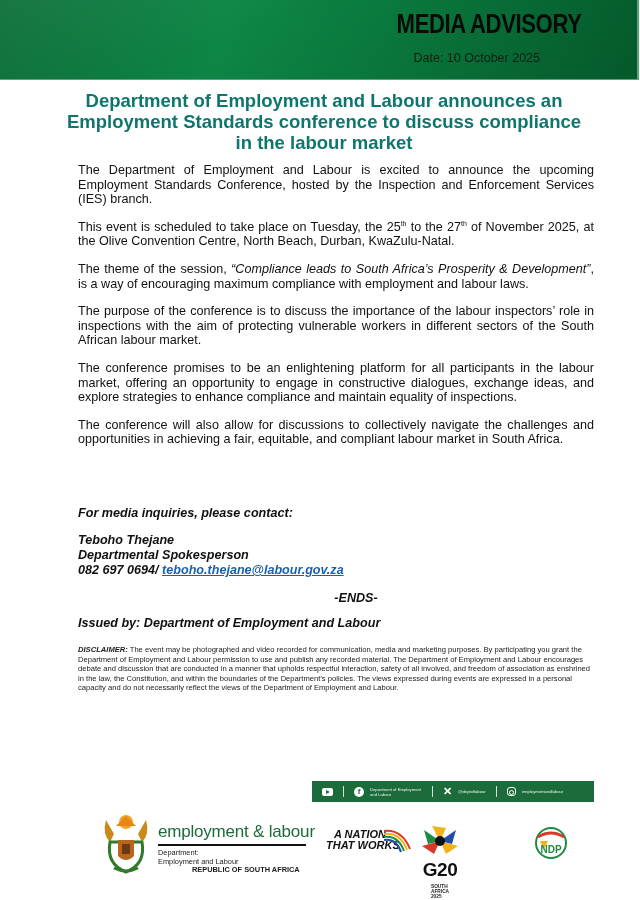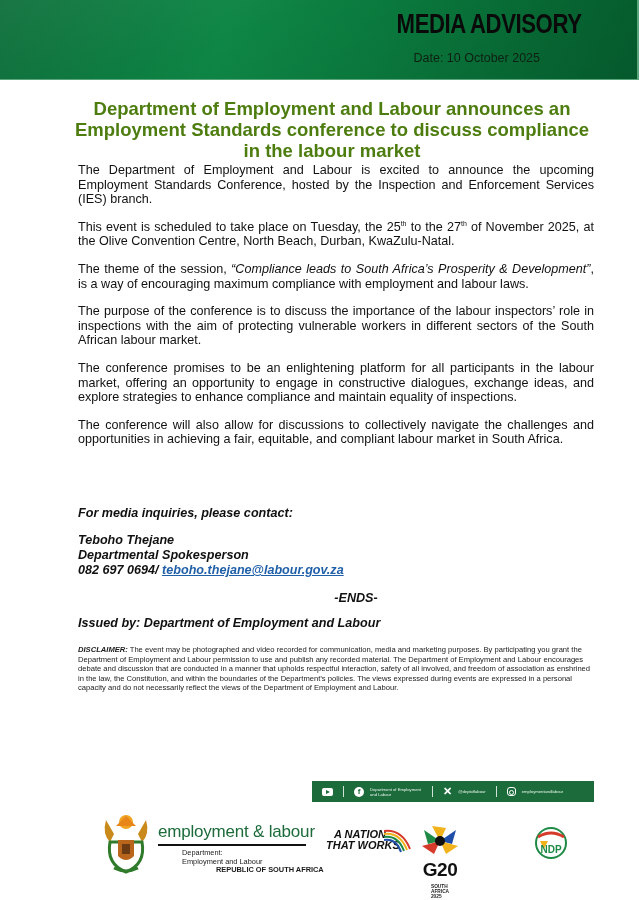--- a/index.html
+++ b/index.html
@@ -10,21 +10,21 @@
             background: linear-gradient(100deg, #0b6e39 0%, #0e8645 35%, #0a7a3d 60%, #05602f 100%);
             border-right: 2px solid #5aa57b; border-bottom: 1px solid #5aa57b; }
   .banner::before { content: ""; position: absolute; inset: 0;
             background: linear-gradient(160deg, rgba(255,255,255,0.06) 0%, rgba(255,255,255,0) 40%, rgba(0,0,0,0.08) 100%); }
   .banner-title { position: absolute; right: 55px; top: 9px; font-family: "Liberation Sans", sans-serif;
             font-weight: bold; font-size: 27px; letter-spacing: -0.5px; color: #0a0a0a;
             transform: scaleX(0.82); transform-origin: right center; }
   .banner-date { position: absolute; right: 97px; top: 51px; font-size: 12.5px; color: #0f1f12; }
 
   .headline { position: absolute; left: 60px; width: 520px; top: 86px; text-align: center;
-            font-weight: bold; font-size: 18.5px; line-height: 21px; color: #4d7c0f; margin: 12px; }
+            font-weight: bold; font-size: 18.5px; line-height: 21px; color: #0f766e; margin: 4px; }
 
   .body { position: absolute; left: 78px; width: 516px; top: 163px; font-size: 12.6px; line-height: 14.6px; }
   .body p { margin: 0 0 13px 0; text-align: justify; }
   sup { font-size: 7px; line-height: 0; vertical-align: 5px; }
   .theme { font-style: italic; }
 
   .contact { position: absolute; left: 78px; top: 506px; width: 516px; font-size: 12.6px;
              font-style: italic; font-weight: bold; line-height: 15px; }
   .contact .lead { margin: 0 0 12px 0; }
   .contact .block { margin: 0; }
@@ -47,21 +47,21 @@
   .social-bar .sep { width: 1px; height: 11px; background: #cfe3d6; margin: 0 4px; }
   .social-bar .lbl { color: #eaf4ee; font-size: 4.2px; line-height: 5px; }
   .social-bar .x { font-size: 11px; color: #fff; font-weight: bold; line-height: 1; }
   .social-bar .ig { width: 9px; height: 9px; border: 1.4px solid #fff; border-radius: 3px; position: relative; box-sizing: border-box; }
   .social-bar .ig::after { content: ""; position: absolute; left: 1.5px; top: 1.5px; width: 3px; height: 3px; border: 1px solid #fff; border-radius: 50%; }
 
   .crest { position: absolute; left: 100px; top: 812px; width: 52px; height: 64px; }
   .dept-logo { position: absolute; left: 158px; top: 822px; }
   .dept-logo .brand { font-size: 17px; color: #1d6b3b; letter-spacing: -0.2px; }
   .dept-logo .rule { width: 148px; height: 2px; background: #111; margin: 2px 0 3px 0; }
-  .dept-logo .line { font-size: 7.4px; line-height: 8.6px; color: #1a1a1a; margin-left: 24px; }
+  .dept-logo .line { font-size: 7.4px; line-height: 8.6px; color: #1a1a1a; }
   .dept-logo .line.strong { font-weight: bold; padding-left: 34px; }
 
   .nation { position: absolute; left: 326px; top: 827px; width: 85px; height: 28px; }
   .nation .l1, .nation .l2 { position: absolute; font-weight: bold; font-style: italic; color: #111; line-height: 1; }
   .nation .l1 { left: 8px; top: 2px; font-size: 11px; }
   .nation .l2 { left: 0; top: 13px; font-size: 11px; }
 
   .g20 { position: absolute; left: 420px; top: 826px; display: flex; align-items: center; gap: 3px; flex-direction: column; }
   .g20 .mark { width: 40px; height: 30px; }
   .g20 .txt { font-weight: bold; font-size: 19px; color: #111; letter-spacing: -0.5px; }

